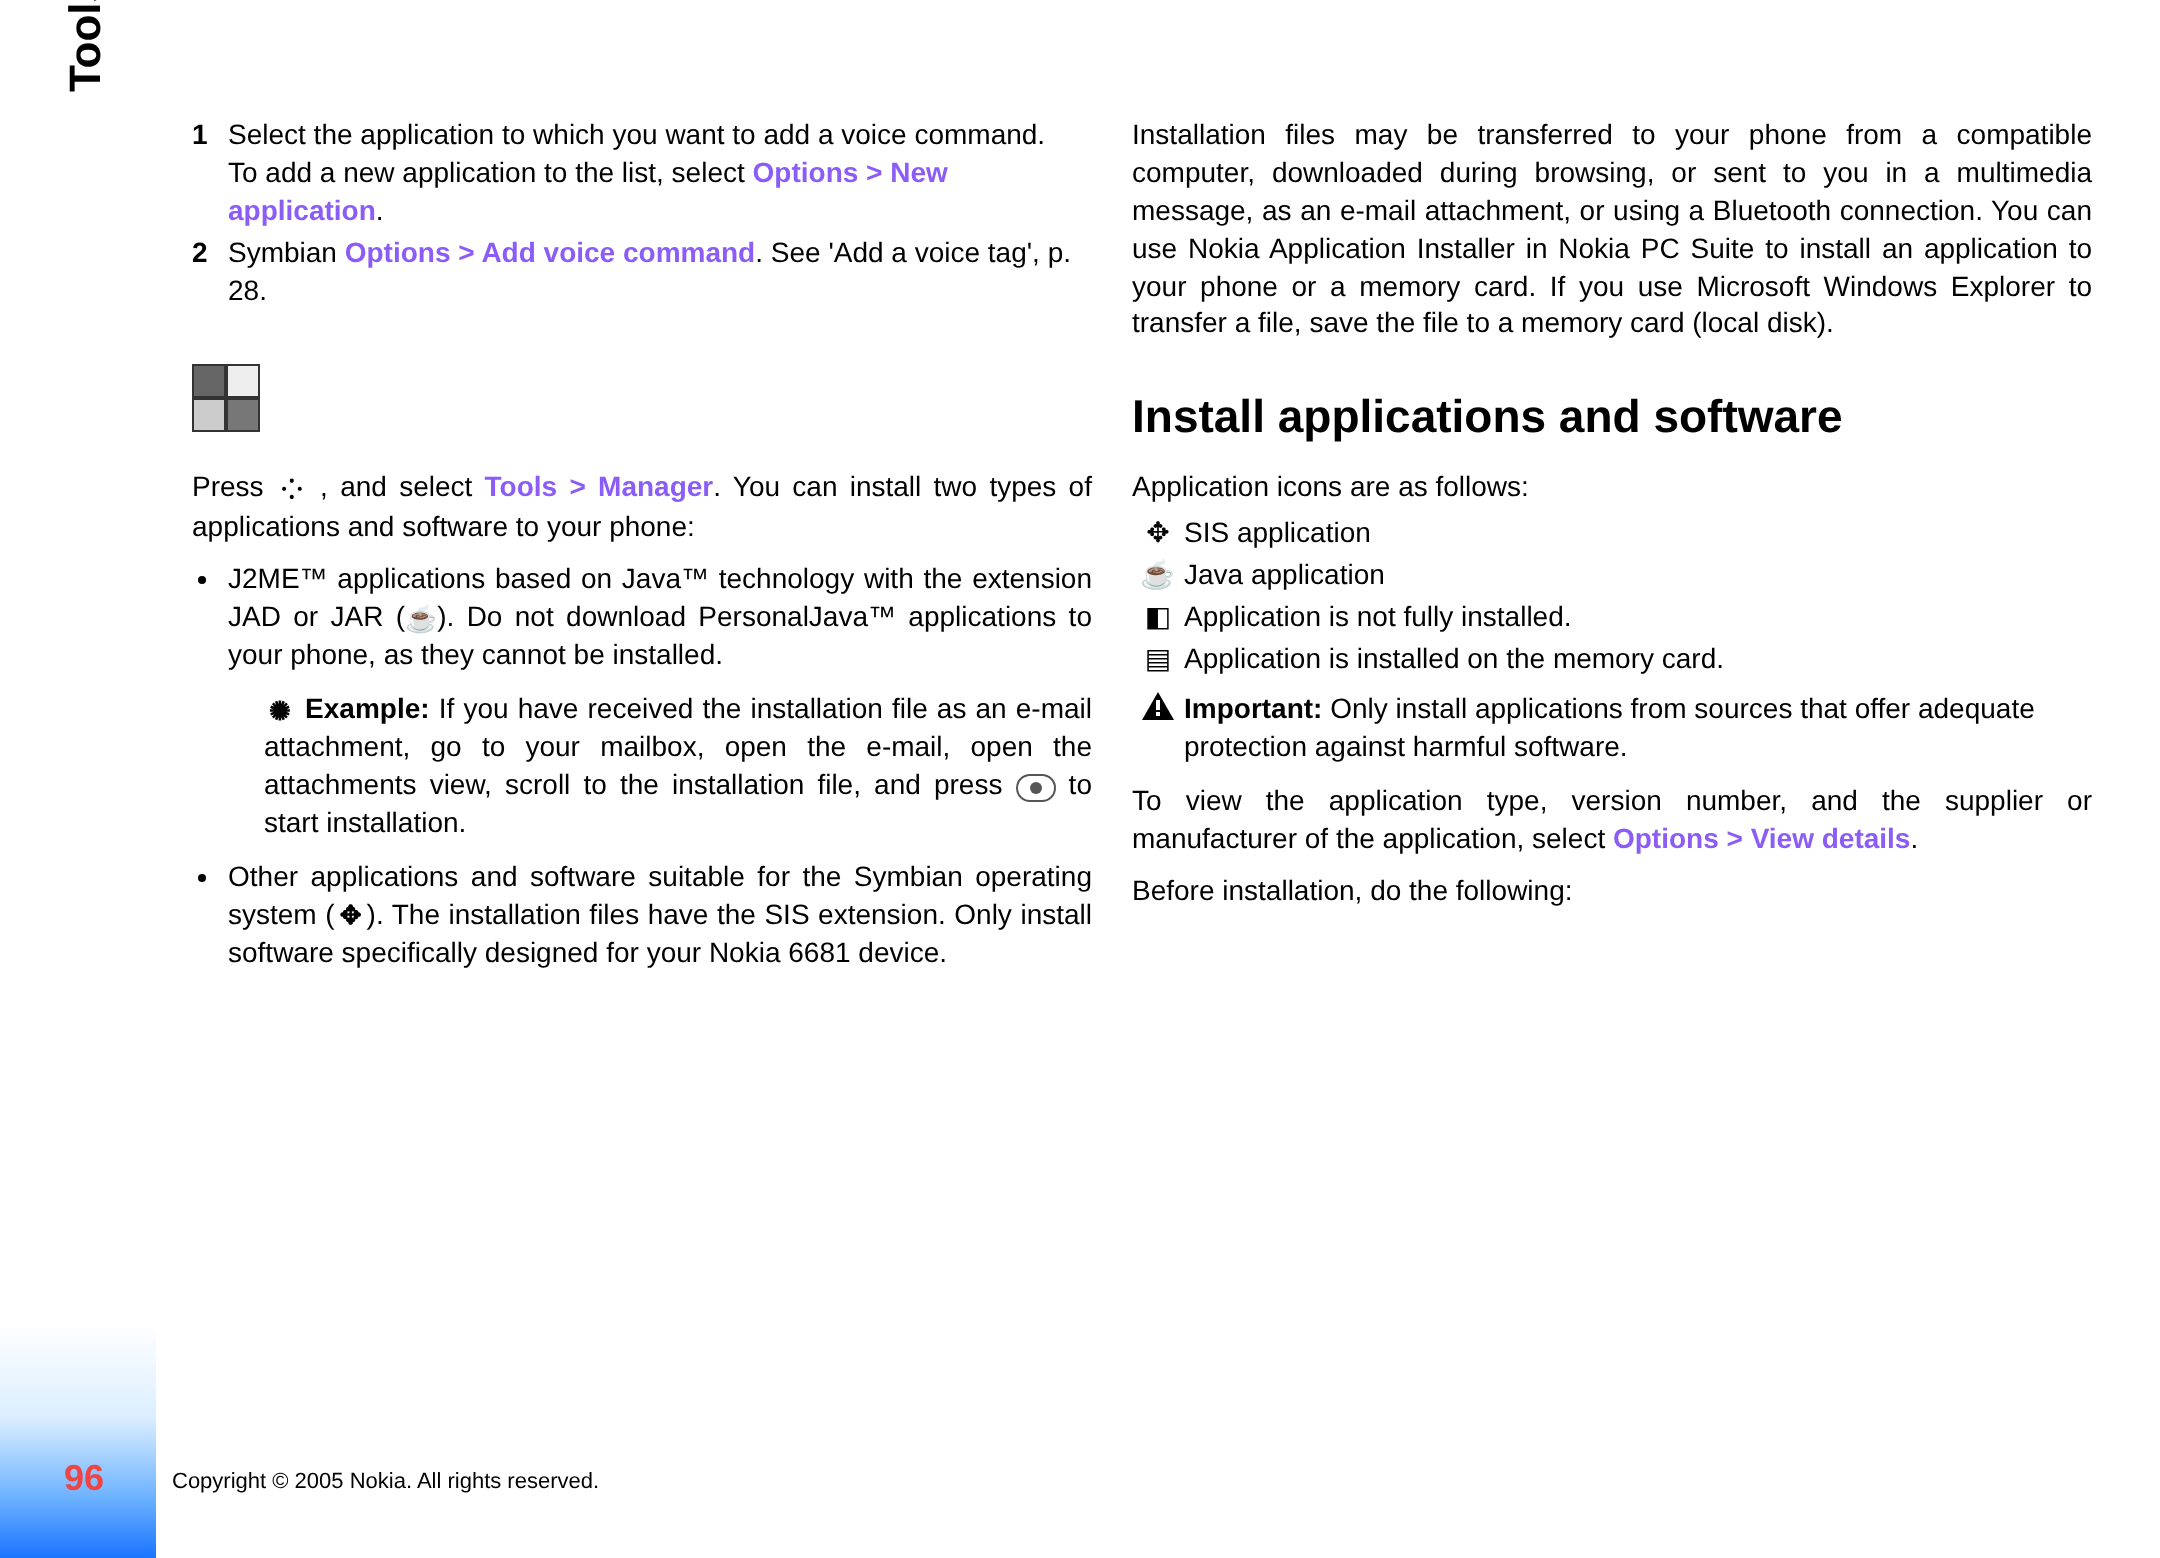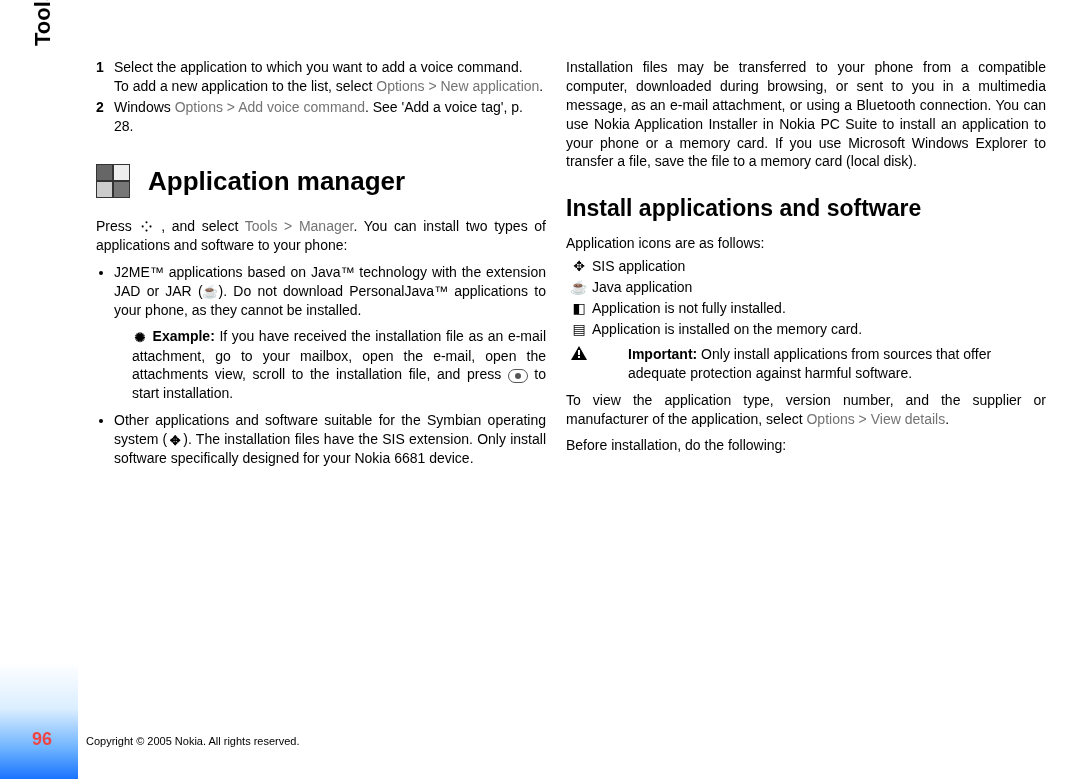--- a/index.html
+++ b/index.html
@@ -42,21 +42,21 @@
   }
   .col-left { left: 96px; }
   .col-right { left: 566px; width: 480px; }
   .num-line { display: flex; }
   .num {
     font-weight: bold;
     width: 18px;
     flex: 0 0 18px;
   }
   .body { flex: 1; }
-  .link { color: #737373; font-weight: normal; }
+  .link { color: #8b5cf6; font-weight: bold; }
   .app-mgr-head {
     display: flex;
     align-items: center;
     margin-top: 28px;
     margin-bottom: 18px;
   }
   .checker-icon {
     width: 34px;
     height: 34px;
     display: grid;
@@ -90,21 +90,21 @@
     display: inline-block;
     width: 16px;
     text-align: center;
     font-weight: bold;
     font-size: 13px;
     vertical-align: middle;
   }
   .icon-line { display: flex; align-items: flex-start; margin-bottom: 2px; }
   .icon-line .icon-cell { width: 26px; flex: 0 0 26px; text-align: center; font-size: 14px; }
   .icon-line .text-cell { flex: 1; }
-  .important-block { display: flex; margin-top: 6px; margin-bottom: 8px; gap: 36px; }
+  .important-block { display: flex; margin-top: 6px; margin-bottom: 8px; }
   .important-icon {
     flex: 0 0 26px;
     text-align: center;
     font-weight: bold;
   }
   .important-icon svg { vertical-align: top; }
   .page-number {
     position: absolute;
     left: 32px;
     bottom: 28px;
@@ -146,32 +146,31 @@
       <div class="num">1</div>
       <div class="body">
         <span>Select the application to which you want to add a voice command.</span><br>
         <span>To add a new application to the list, select </span><span class="link">Options</span><span class="link"> &gt; </span><span class="link">New application</span><span>.</span>
       </div>
     </div>
 
     <div class="num-line" style="margin-top:2px;">
       <div class="num">2</div>
       <div class="body">
-        <span>Windows </span><span class="link">Options</span><span class="link"> &gt; </span><span class="link">Add voice command</span><span>. See 'Add a voice tag', p. 28.</span>
+        <span>Symbian </span><span class="link">Options</span><span class="link"> &gt; </span><span class="link">Add voice command</span><span>. See 'Add a voice tag', p. 28.</span>
       </div>
     </div>
 
     <div class="app-mgr-head">
       <div class="checker-icon">
         <div class="c1"></div>
           <div class="c2"></div>
           <div class="c3"></div>
           <div class="c4"></div>
       </div>
-      <h1 class="section">Application manager</h1>
     </div>
 
     <p>
       <span>Press </span><span class="glyph">⁘</span><span> , and select </span><span class="link">Tools</span><span class="link"> &gt; </span><span class="link">Manager</span><span>. You can install two types of applications and software to your phone:</span>
     </p>
 
     <ul class="bul">
       <li>
         <span>J2ME™ applications based on Java™ technology with the extension JAD or JAR (</span><span class="glyph">☕</span><span>). Do not download PersonalJava™ applications to your phone, as they cannot be installed.</span>
         <div class="subblock">

